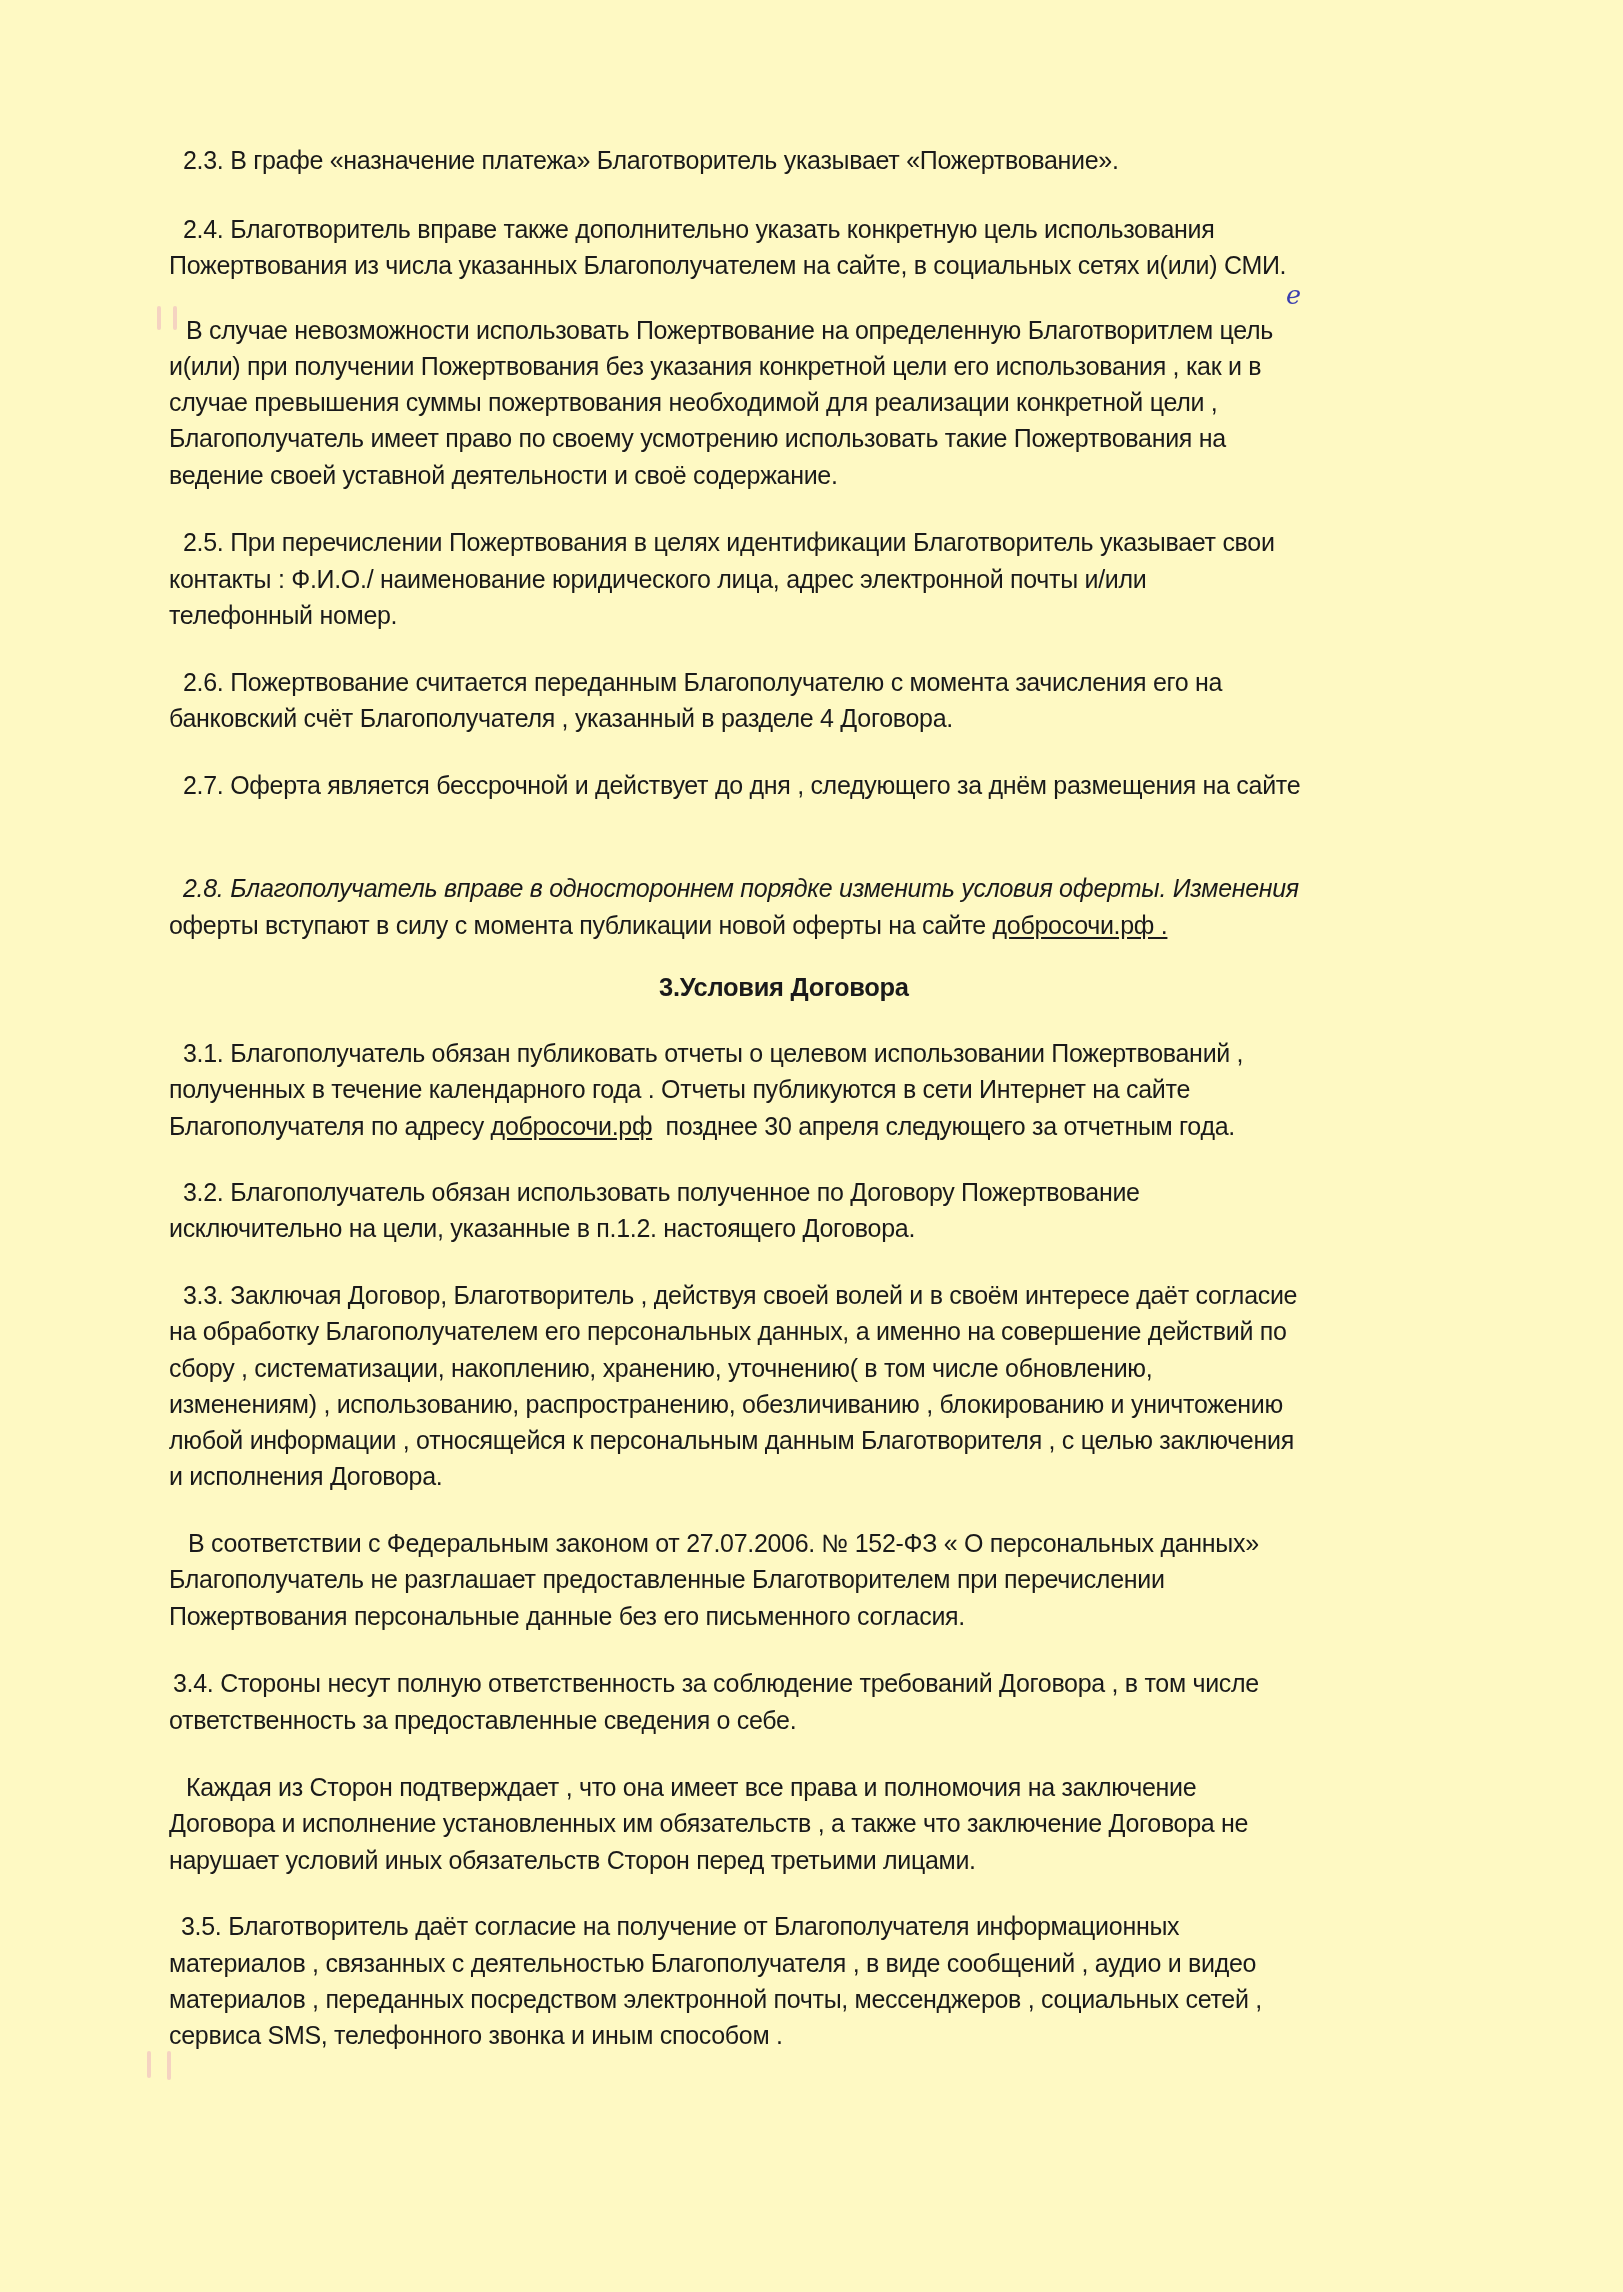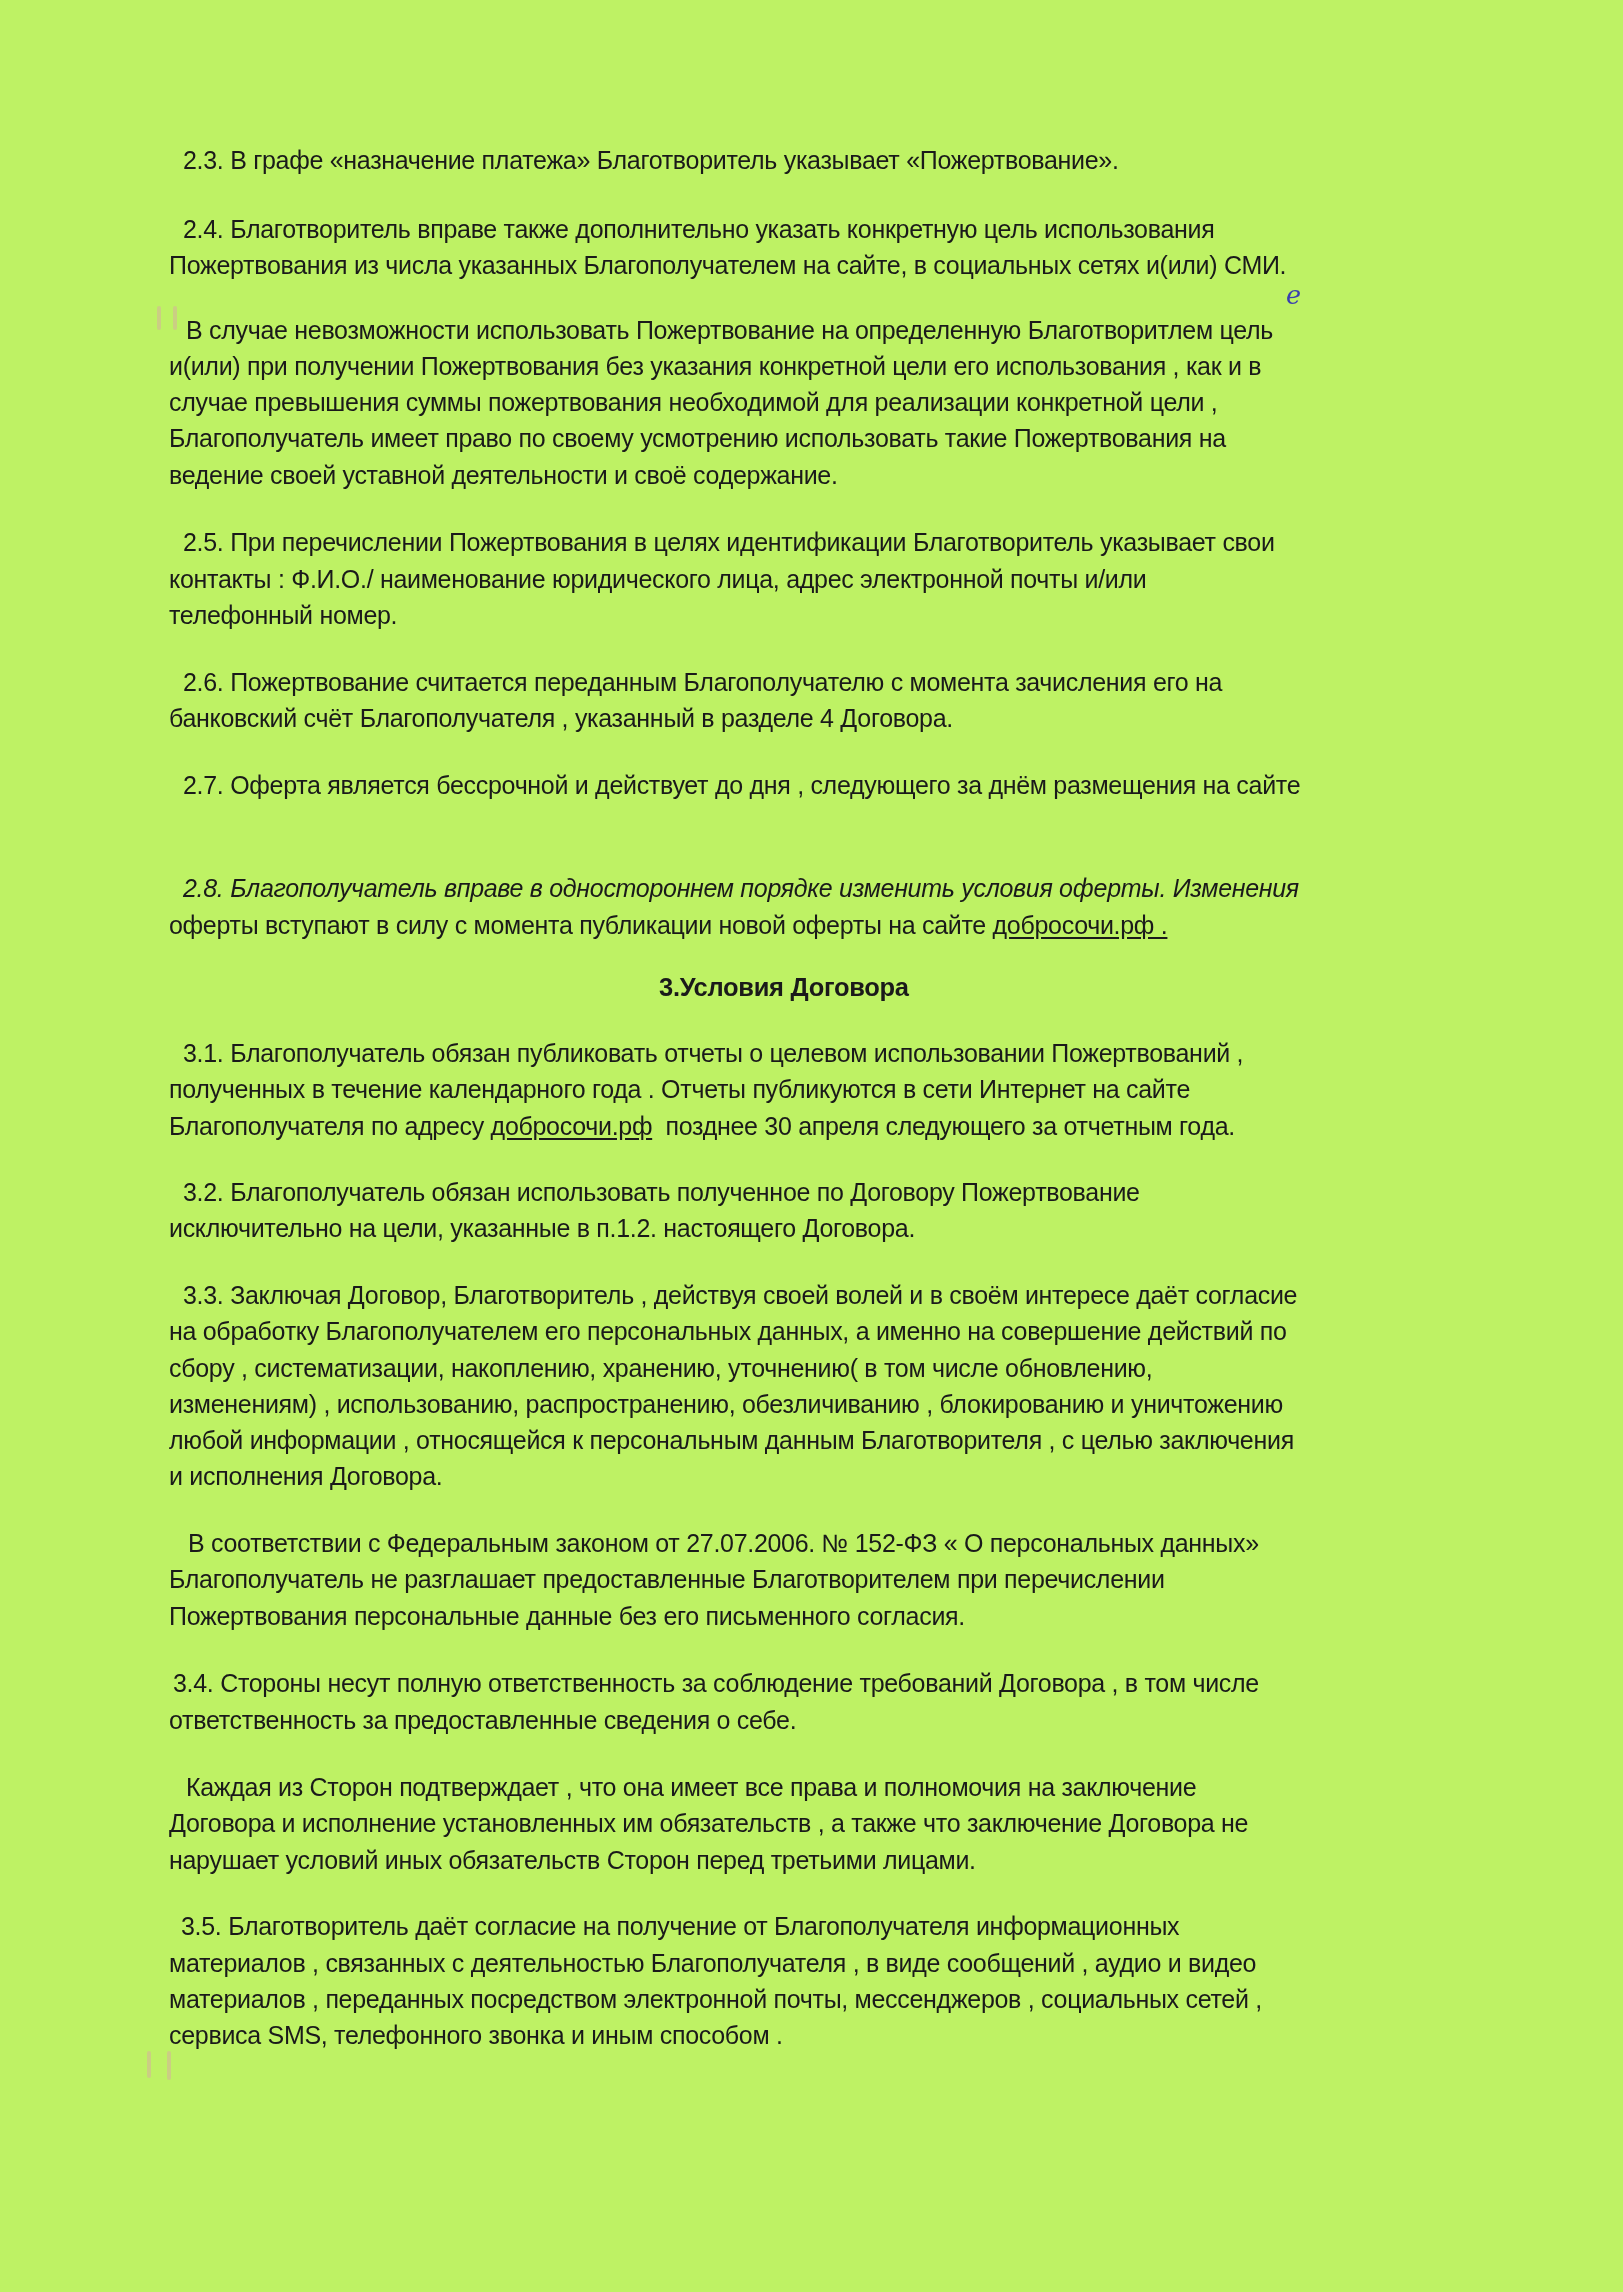--- a/index.html
+++ b/index.html
@@ -13,21 +13,21 @@
       position: relative;
       overflow: hidden;
       font-family: "Liberation Sans", "DejaVu Sans", sans-serif;
       color: #1a1a1a;
     }
     .page {
       position: absolute;
       left: 0; top: 0;
       width: 1623px;
       height: 2293px;
-      background: #bef264;
+      background: #fef9c3;
     }
     .line {
       position: absolute;
       white-space: nowrap;
       font-size: 25px;
       line-height: 35px;
       letter-spacing: -0.3px;
       transform-origin: left top;
     }
     .heading {

